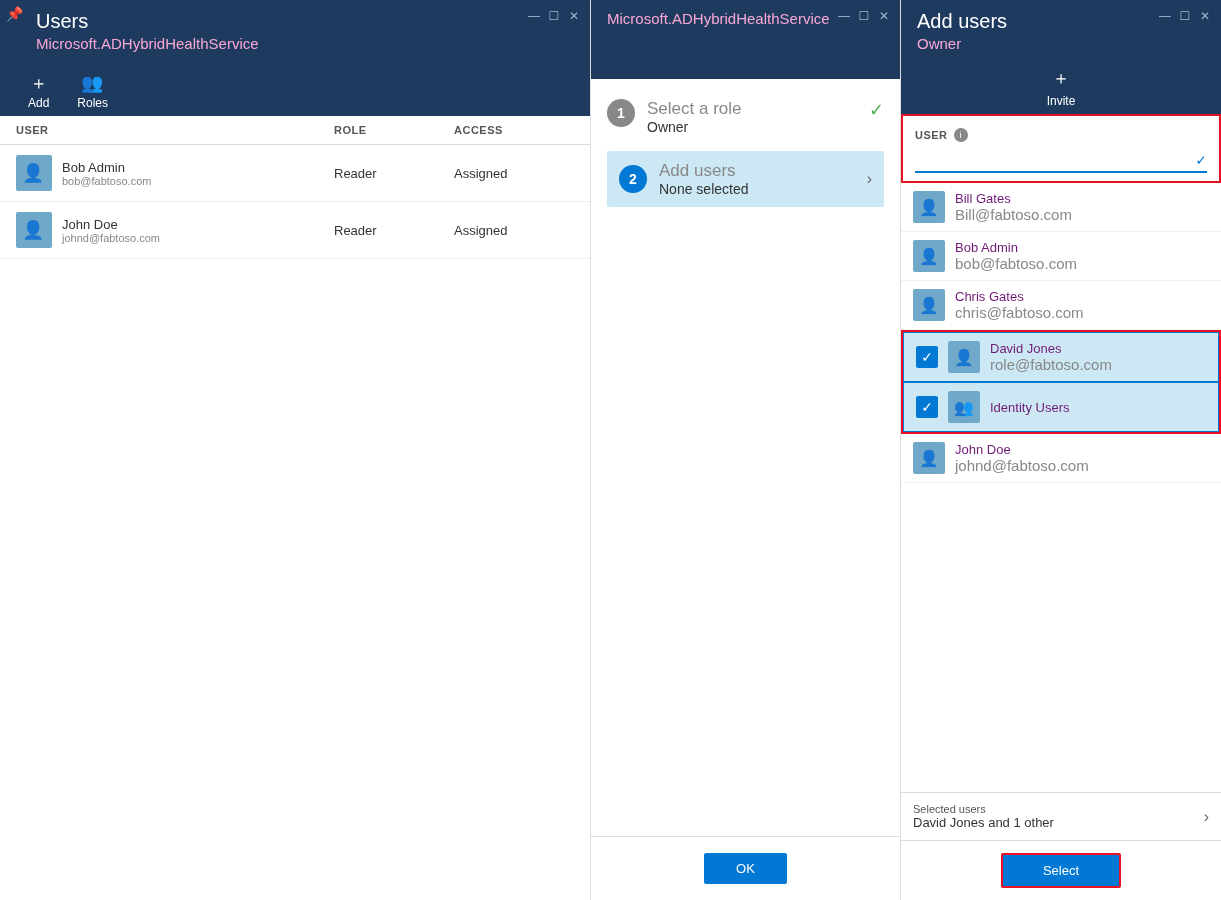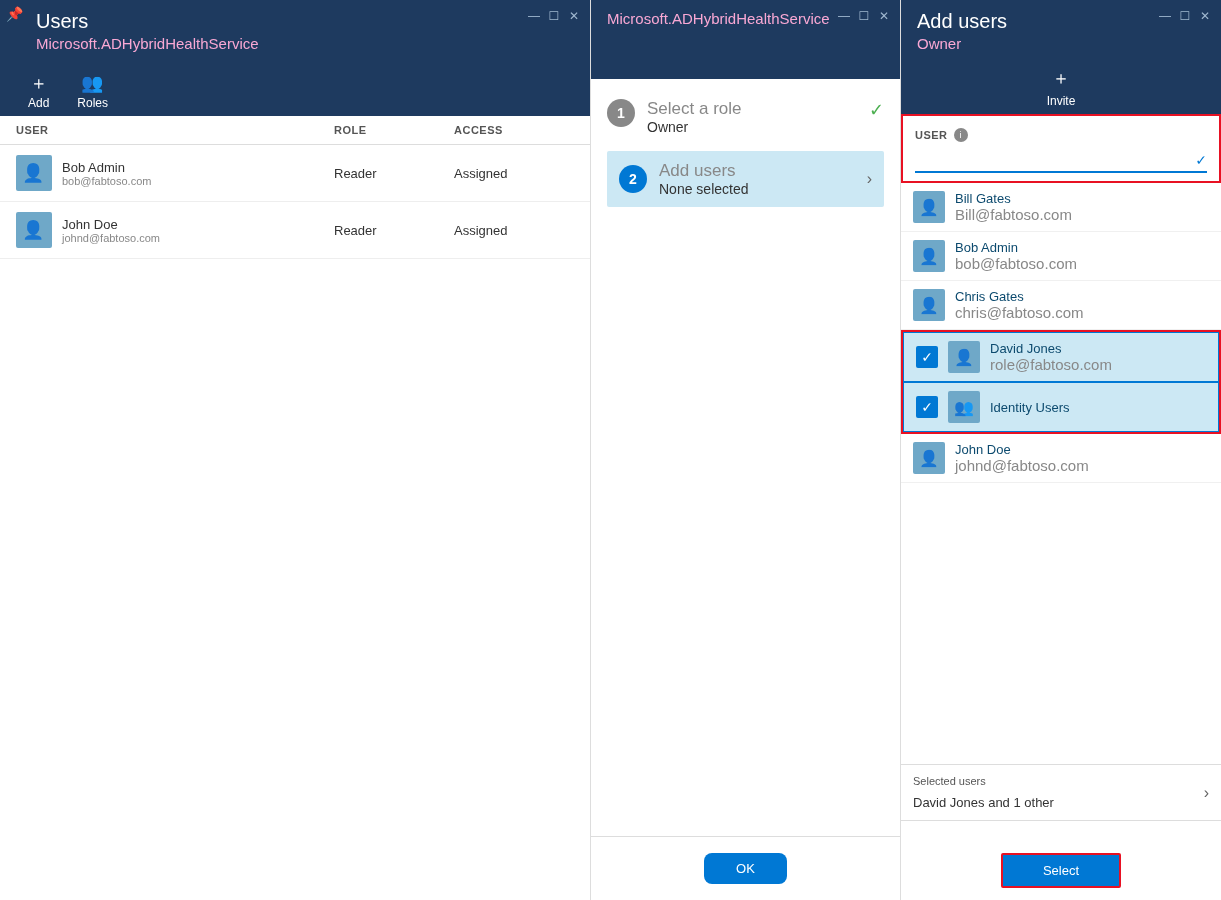--- a/index.html
+++ b/index.html
@@ -164,21 +164,21 @@
       display: flex;
       justify-content: center;
     }
     .btn-ok {
       background: #0078d4;
       color: #fff;
       border: none;
       padding: 8px 32px;
       font-size: 13px;
       cursor: pointer;
-      border-radius: 8px;
+      border-radius: 2px;
     }
 
     
     .panel-addusers {
       width: 320px;
       height: 900px;
       background: #fff;
       display: flex;
       flex-direction: column;
     }
@@ -258,58 +258,57 @@
     }
     .user-list-avatar {
       width: 32px; height: 32px;
       background: #6fa8c8;
       border-radius: 2px;
       display: flex; align-items: center; justify-content: center;
       color: #fff; font-size: 16px;
       flex-shrink: 0;
     }
     .user-list-info { flex: 1; }
-    .user-list-name { font-size: 13px; font-weight: 500; color: #0c4a6e; }
+    .user-list-name { font-size: 13px; font-weight: 500; color: #701a75; }
     .user-list-email { font-size: 15px; color: #888; }
     .check-icon {
       width: 22px; height: 22px;
       background: #0078d4;
       border-radius: 2px;
       display: flex; align-items: center; justify-content: center;
       color: #fff;
       font-size: 14px;
       flex-shrink: 0;
     }
 
     .selected-users-footer {
       border-top: 1px solid #ddd;
       padding: 10px 12px;
       display: flex;
       align-items: center;
       justify-content: space-between;
     }
     .selected-label { font-size: 11px; color: #555; }
-    .selected-value { font-size: 13px; color: #333; font-weight: 500; margin-top: 8px; }
+    .selected-value { font-size: 13px; color: #333; font-weight: 500; }
     .footer-arrow { color: #666; font-size: 16px; }
 
     .select-btn-row {
       padding: 12px;
       display: flex;
       justify-content: center;
       border-top: 1px solid #ddd;
     }
     .btn-select {
       background: #0078d4;
       color: #fff;
       border: 2px solid #e81123;
       padding: 8px 40px;
       font-size: 13px;
       cursor: pointer;
       border-radius: 2px;
-      margin-top: 20px;
     }
 
     .selected-group {
       border: 2px solid #e81123;
       margin: 0 0 0 0;
     }
 
     .panel-content-area {
       flex: 1;
       display: flex;

